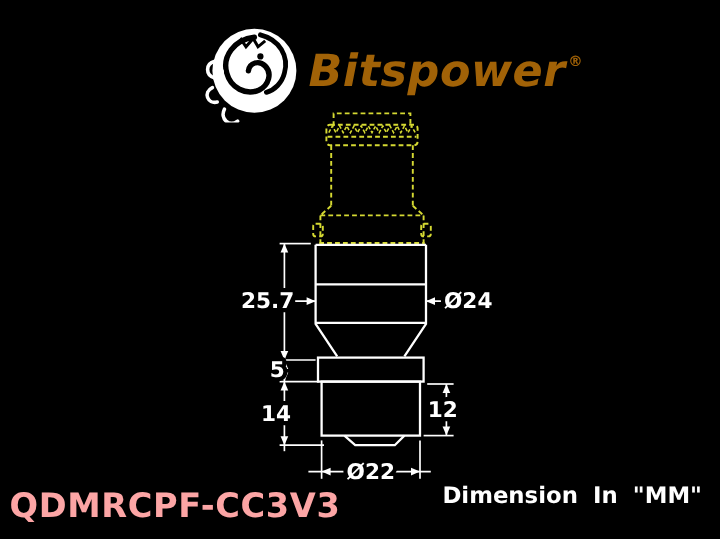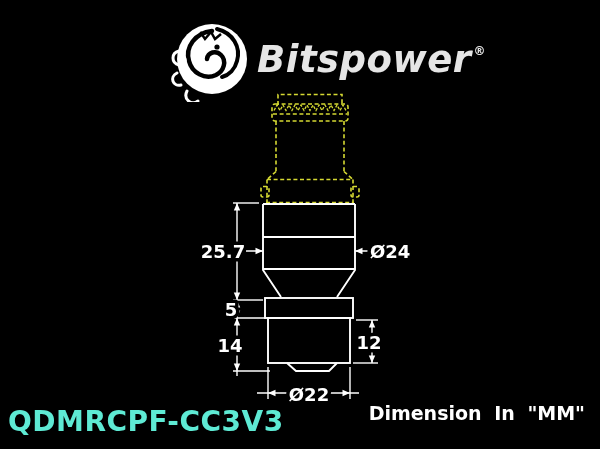--- a/index.html
+++ b/index.html
@@ -3,39 +3,39 @@
 <meta charset="utf-8">
 <style>
   html,body{margin:0;padding:0;background:#000;}
   .stage{
     position:relative;width:600px;height:449px;background:#000;overflow:hidden;
     font-family:"DejaVu Sans", sans-serif;
   }
   
   .brand-emblem{position:absolute;left:166px;top:16px;}
   .brand-word{
-    position:absolute;left:257px;top:38px;color:#e5e5e5;
+    position:absolute;left:257px;top:38px;color:#a16207;
     font-size:37px;font-weight:bold;font-style:italic;letter-spacing:.5px;
     font-family:"DejaVu Sans", sans-serif;
     text-align:right;
   }
   .brand-word sup{font-size:12px;font-style:normal;position:relative;top:-4px;left:2px;}
   
   .diagram{position:absolute;left:0;top:0;}
   .phantom{stroke:#d5d932;fill:none;stroke-width:1.6;stroke-dasharray:4 2.6;}
   .solid{stroke:#fff;fill:none;stroke-width:1.9;}
   .dimline{stroke:#fff;fill:none;stroke-width:1.4;}
   .arrow{fill:#fff;stroke:none;}
   .dimtext{
     fill:#fff;font:700 18px "DejaVu Sans", sans-serif;
     paint-order:stroke;stroke:#000;stroke-width:7px;stroke-linejoin:round;
   }
   
   .product-code{
-    position:absolute;left:8px;top:405px;color:#5eead4;
+    position:absolute;left:8px;top:405px;color:#fca5a5;
     font-size:28px;font-weight:800;letter-spacing:.5px;
     font-family:"DejaVu Sans", sans-serif;
   }
   .dimension-note{
     position:absolute;right:15px;top:402px;color:#fff;
     font-size:19px;font-weight:700;word-spacing:6px;
     font-family:"DejaVu Sans", sans-serif;
   }
 </style>
 </head>

